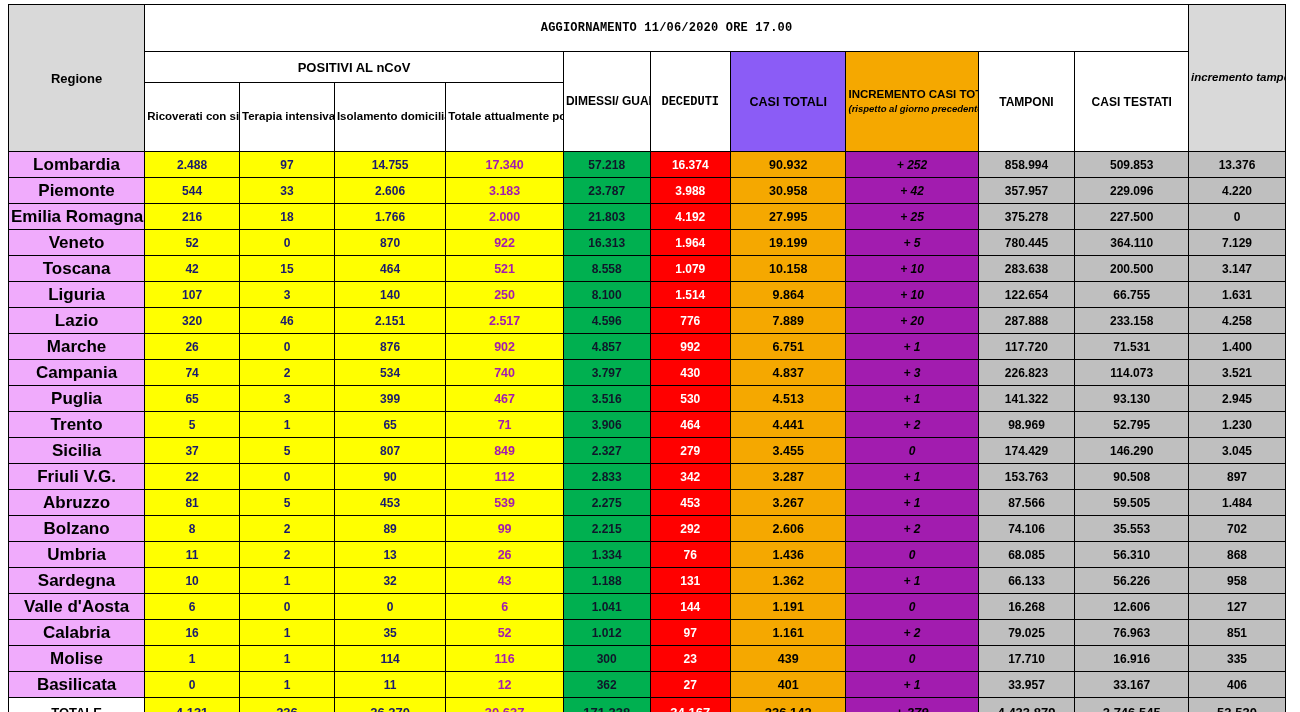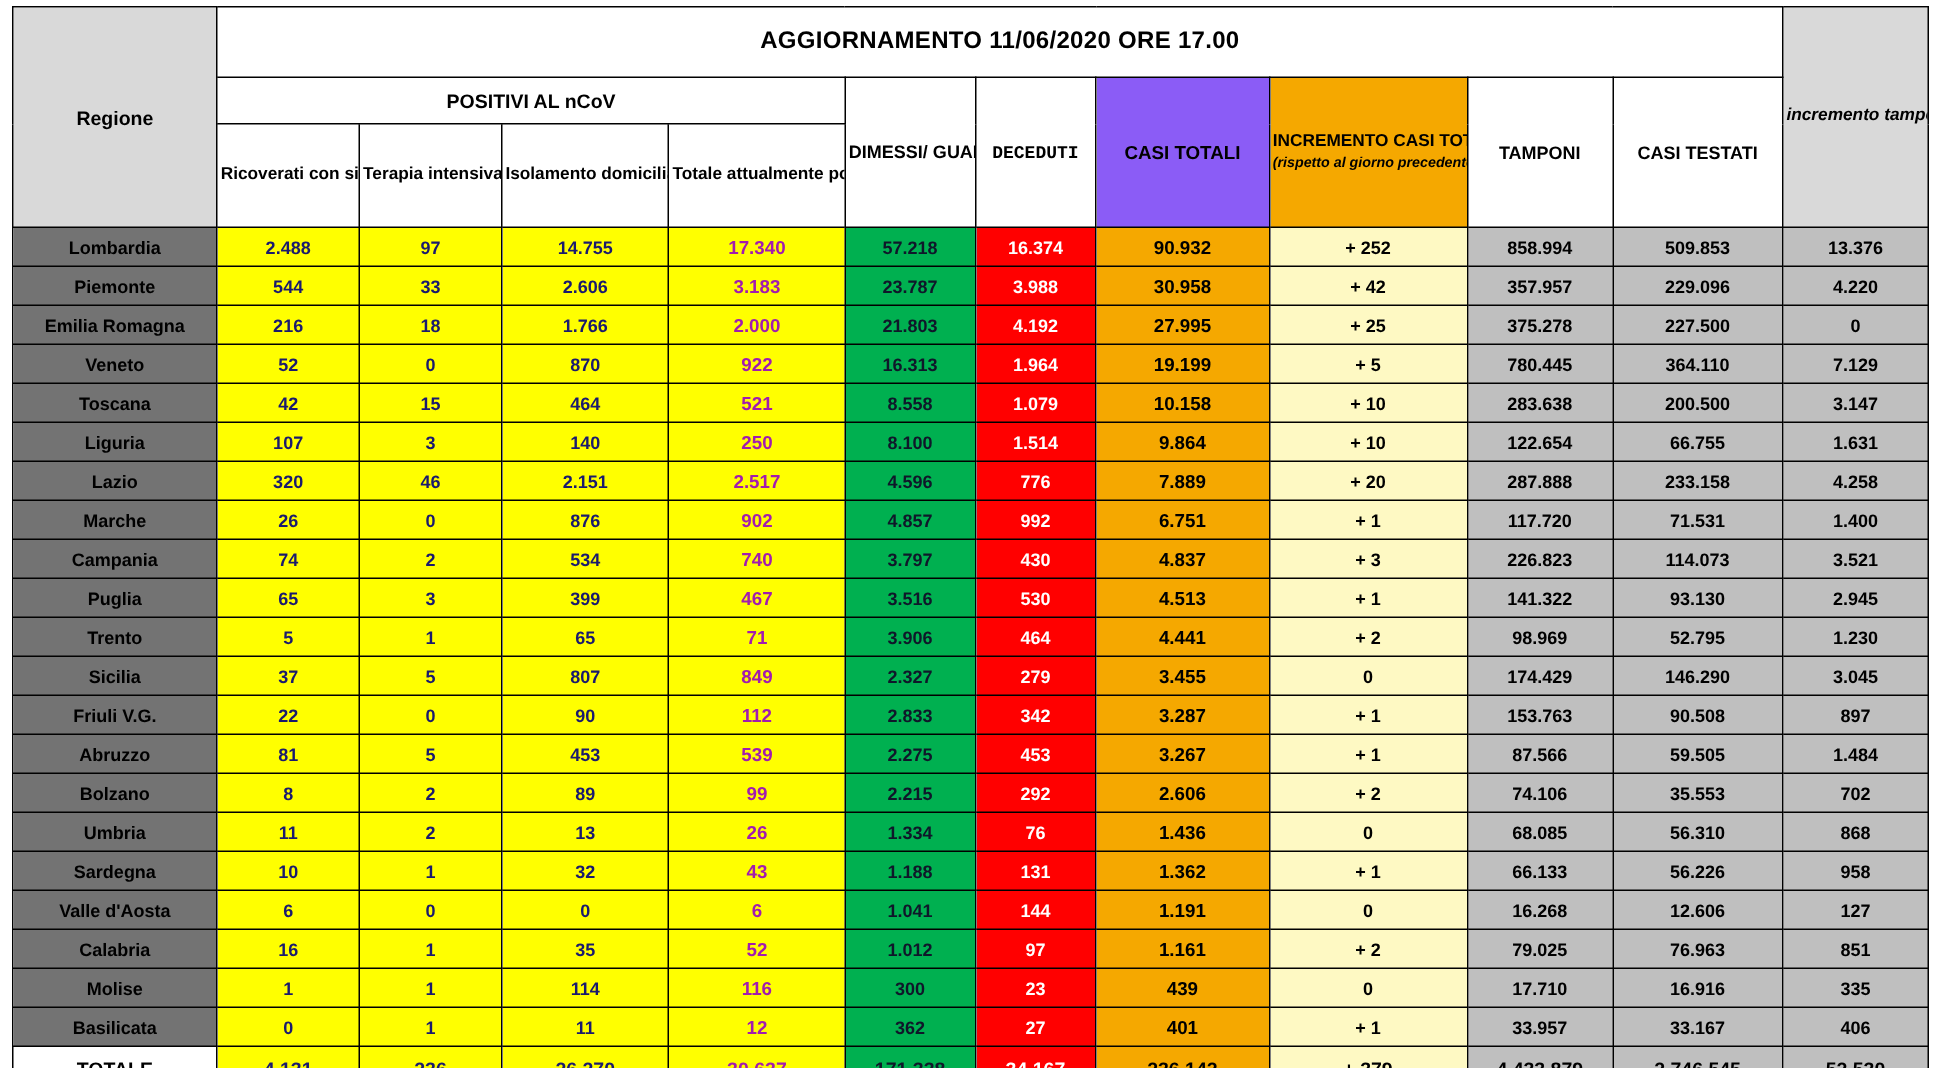--- a/index.html
+++ b/index.html
@@ -30,23 +30,24 @@
     font-weight: bold;
     white-space: nowrap;
     overflow: hidden;
   }
   .h-regione {
     background: #d9d9d9;
     font-size: 13px;
   }
   .h-aggiorn {
     background: #ffffff;
-    font-size: 16px;
+    font-size: 12px;
     letter-spacing: .2px;
     height: 44px;
+    font-family: Liberation Mono, monospace;
   }
   .h-positivi {
     background: #ffffff;
     font-size: 13px;
     height: 28px;
   }
   .h-sub {
     background: #ffffff;
     font-size: 11.5px;
     line-height: 1.15;
@@ -70,27 +71,27 @@
   .h-tamponi { background: #ffffff; font-size: 12px; }
   .h-testati { background: #ffffff; font-size: 12px; }
   .h-inctamp {
     background: #d9d9d9;
     font-size: 11.5px;
     font-style: italic;
     font-weight: bold;
     line-height: 1.2;
   }
   
-  .c-regione { background: #737373; font-size: 12px; height: 23px; }
+  .c-regione { background: #f0abfc; font-size: 17px; height: 23px; }
   .c-yellow { background: #ffff00; color: #1a1a6e; font-size: 12px; }
   .c-yellow-tot { background: #ffff00; color: #a21caf; font-size: 12.5px; }
   .c-green { background: #00b050; color: #0f172a; font-size: 12px; }
   .c-red { background: #ff0000; color: #ffffff; font-size: 12px; }
   .c-orange { background: #f5a800; color: #000000; font-size: 12.5px; margin-top: 16px; }
-  .c-orange-inc { background: #fef9c3; color: #000000; font-size: 12px; }
+  .c-orange-inc { background: #a21caf; color: #000000; font-size: 12px; font-style: italic; }
   .c-gray { background: #bfbfbf; color: #000000; font-size: 12px; }
   tr.total-row td { height: 26px; font-size: 13px; }
   tr.total-row .c-regione { background: #ffffff; }
 </style>
 </head>
 <body>
 
 <div id="page">
   <table class="covid">
     <colgroup>

